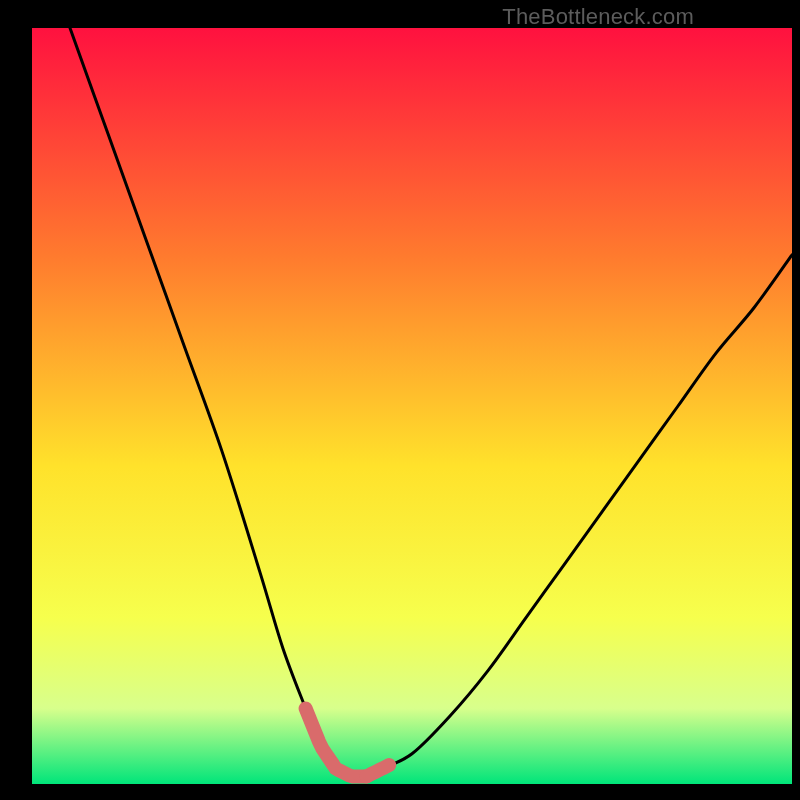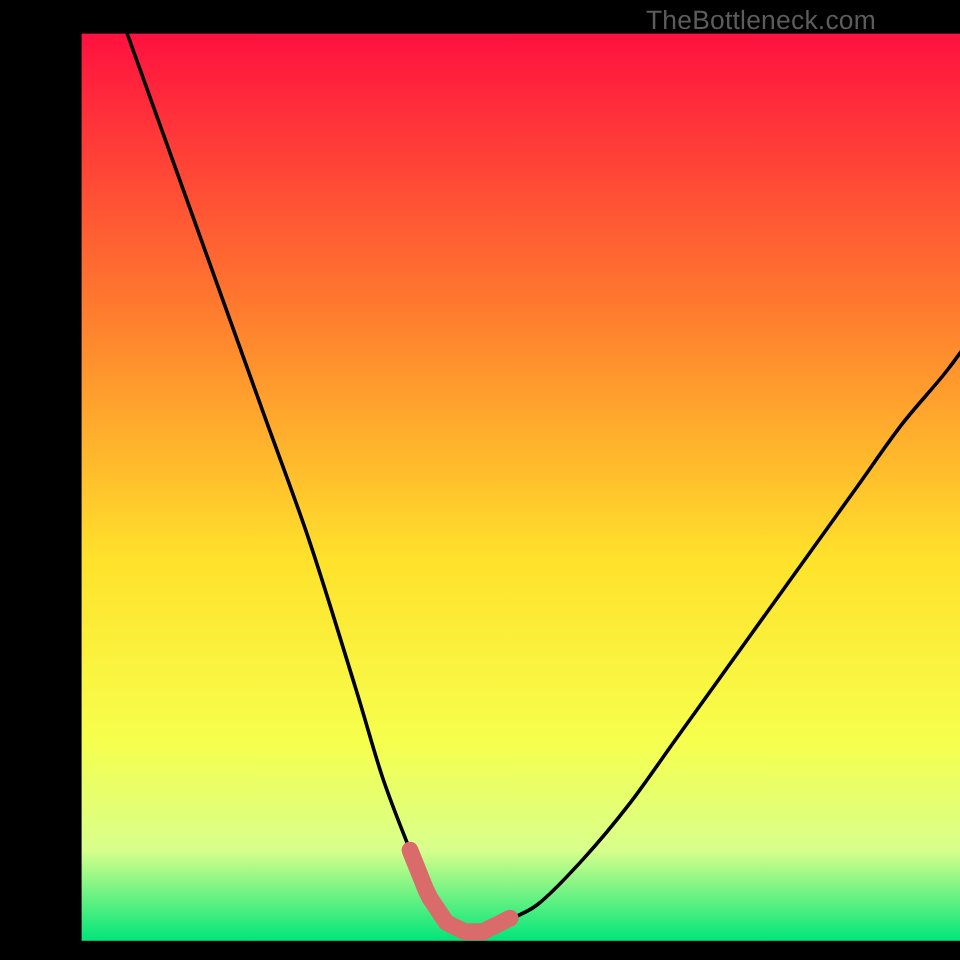--- a/index.html
+++ b/index.html
@@ -9,21 +9,20 @@
     height: 800px;
     background: #000000;
     overflow: hidden;
     font-family: Arial, Helvetica, sans-serif;
   }
   .stage {
     position: relative;
     width: 704px;
     height: 800px;
     background: #000000;
-    margin-left: 36px;
   }
   .watermark {
     position: absolute;
     top: 4px;
     right: 10px;
     color: #5c5c5c;
     font-size: 22px;
     font-weight: 400;
     letter-spacing: 0.2px;
     z-index: 10;

